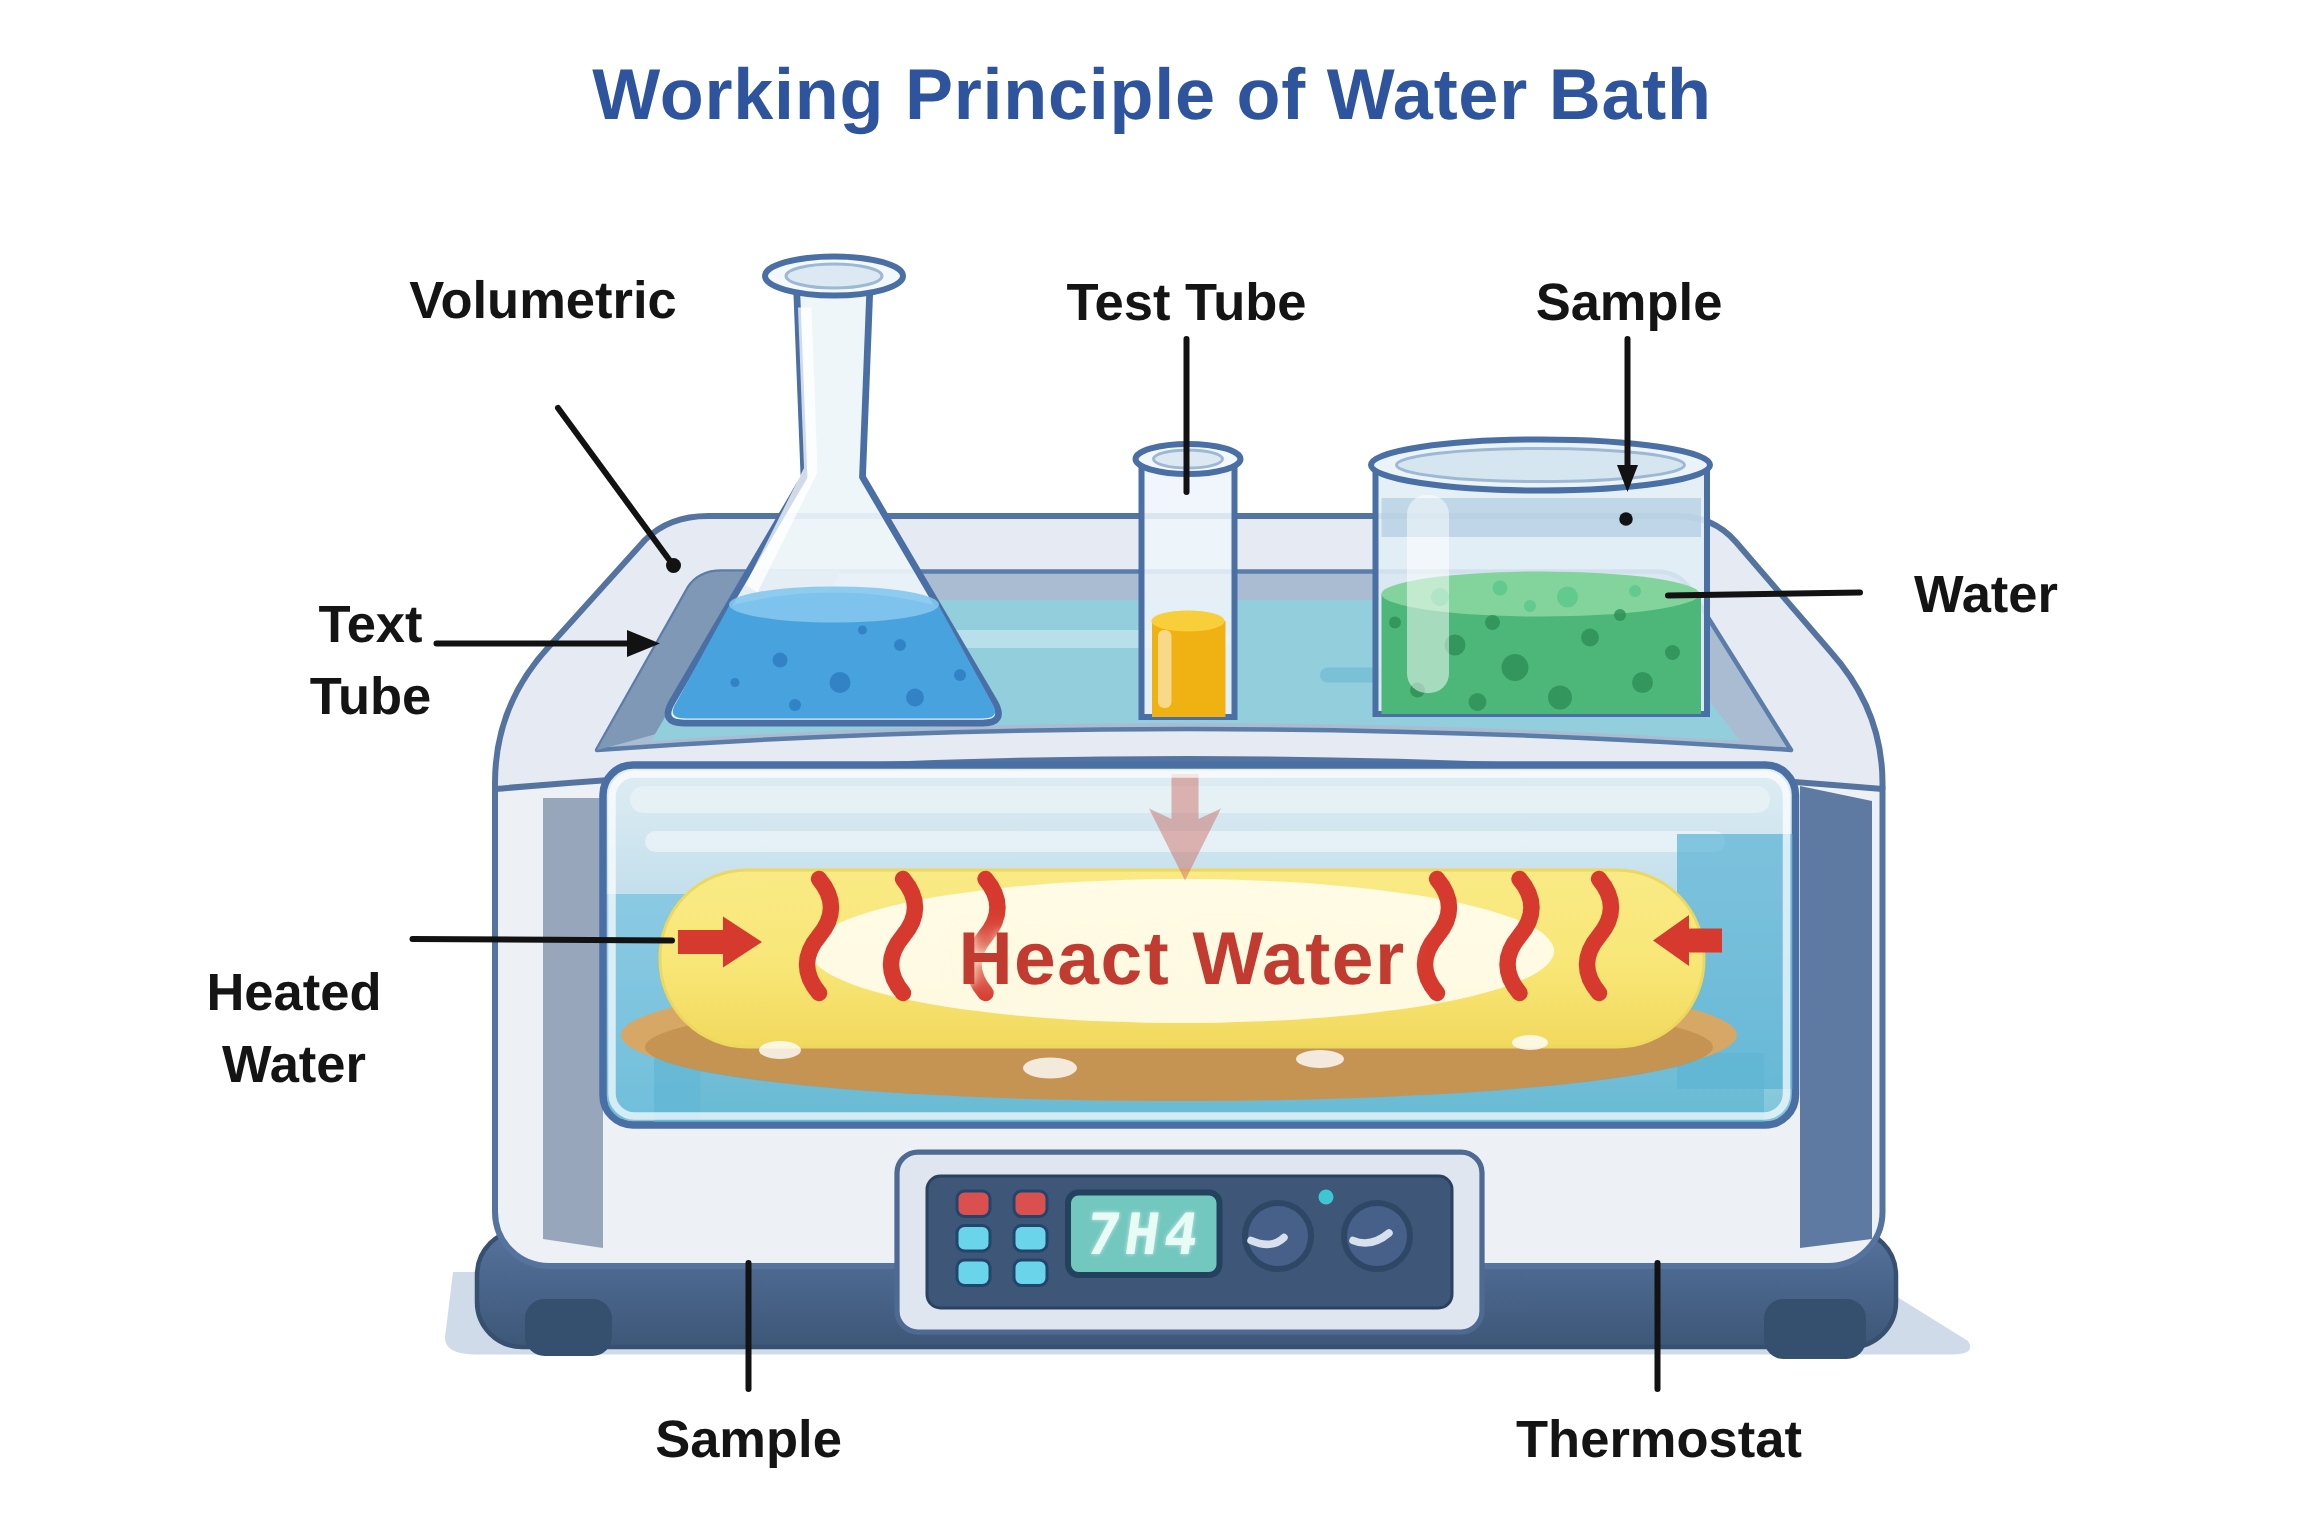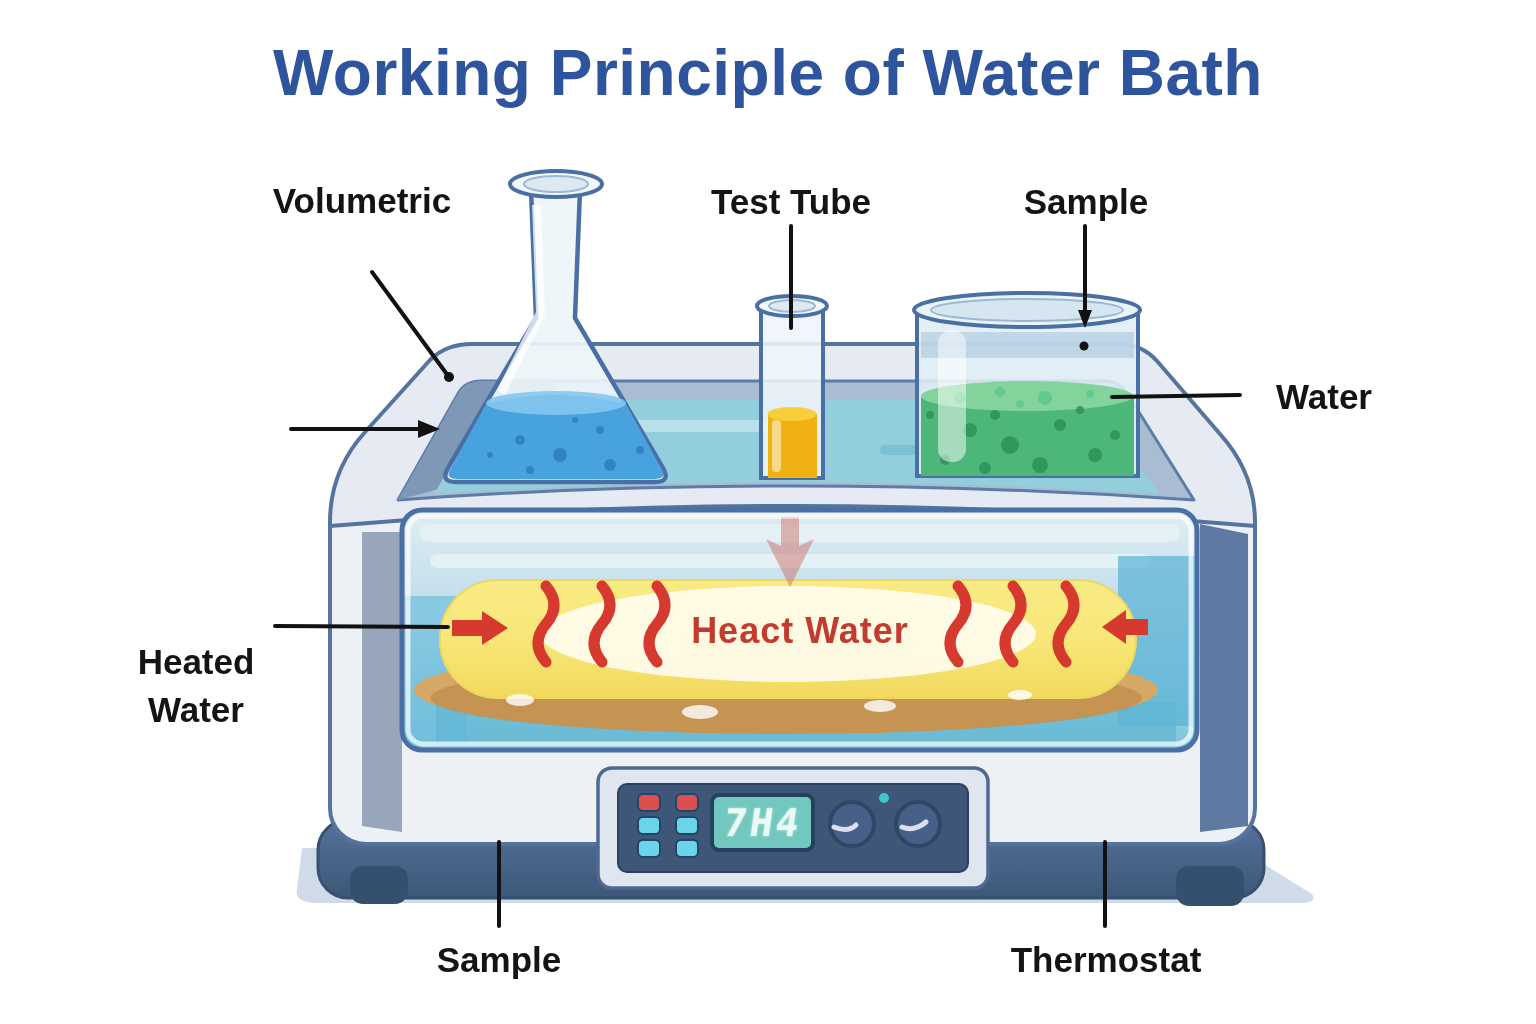--- a/index.html
+++ b/index.html
@@ -3,24 +3,24 @@
 <meta charset="utf-8">
 <style>
   html,body{margin:0;padding:0;background:#ffffff;}
   #stage{position:relative;width:1536px;height:1024px;background:#ffffff;overflow:hidden;
          font-family:"Liberation Sans",sans-serif;}
   svg{position:absolute;left:0;top:0;}
   .label{position:absolute;font-weight:bold;color:#141414;font-size:35px;line-height:1.36;
          text-align:center;transform:translateX(-50%);white-space:nowrap;}
   .label span{display:block;text-align:center;}
   .title{position:absolute;left:50%;top:36px;transform:translateX(-50%);
-         font-weight:bold;font-size:64px;color:#2f549e;letter-spacing:.5px;white-space:nowrap;}
+         font-weight:bold;font-size:48px;color:#2f549e;letter-spacing:.5px;white-space:nowrap;}
   .heat-caption{position:absolute;left:788px;top:610px;transform:translateX(-50%);
-         font-weight:bold;font-size:36px;color:#c23b30;letter-spacing:1px;
-         text-shadow:0 0 16px rgba(255,252,225,.95),0 0 6px rgba(255,252,225,.8);white-space:nowrap;margin-left:12px;}
+         font-weight:bold;font-size:50px;color:#c23b30;letter-spacing:1px;
+         text-shadow:0 0 16px rgba(255,252,225,.95),0 0 6px rgba(255,252,225,.8);white-space:nowrap;}
   .lcd-text{position:absolute;left:714px;top:798px;width:98px;height:50px;
          display:flex;align-items:center;justify-content:center;
          font-family:"DejaVu Sans Mono",monospace;font-weight:bold;font-size:38px;
          color:#e8fcf5;letter-spacing:3px;transform:skewX(-8deg);
          text-shadow:0 0 3px rgba(255,255,255,.65);}
 </style>
 </head>
 <body>
 
 <div id="stage">
@@ -202,20 +202,24 @@
 <div class="label" style="left:362px;top:177px;">
   <span>Volumetric</span>
 </div>
 
 <div class="label" style="left:791px;top:178px;">Test Tube</div>
 
 <div class="label" style="left:1086px;top:178px;">Sample</div>
 
 <div class="label" style="left:1324px;top:373px;">Water</div>
 
+<div class="label" style="left:247px;top:393px;">
+  <span>Text</span>
+  <span>Tube</span>
+</div>
 
 <div class="label" style="left:196px;top:638px;">
   <span>Heated</span>
   <span>Water</span>
 </div>
 
 <div class="label" style="left:499px;top:936px;">Sample</div>
 
 <div class="label" style="left:1106px;top:936px;">Thermostat</div>
 

